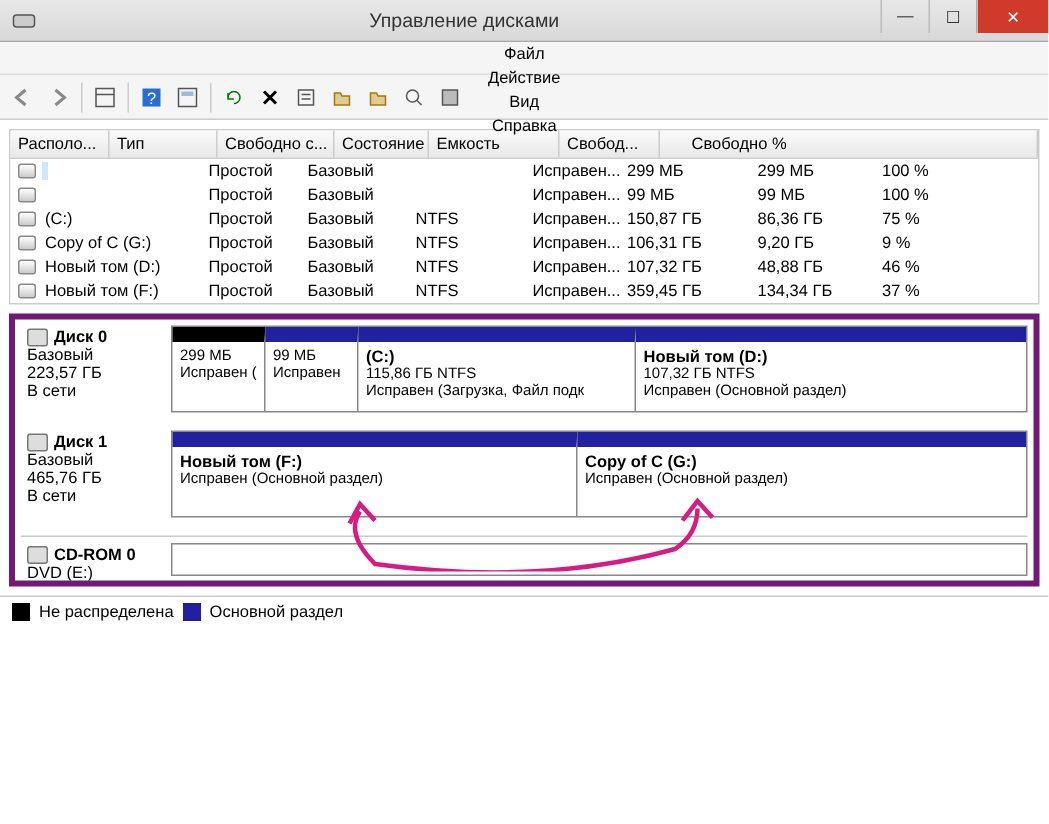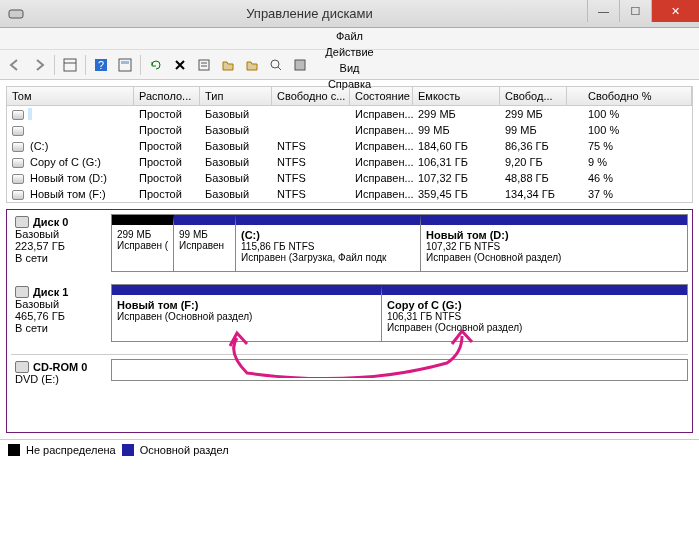--- a/index.html
+++ b/index.html
@@ -30,21 +30,21 @@
 
 .col-vol { width: 127px; }
 .col-loc { width: 66px; }
 .col-typ { width: 72px; }
 .col-fs  { width: 78px; }
 .col-st  { width: 63px; }
 .col-cap { width: 87px; }
 .col-fr  { width: 67px; }
 .col-fp  { width: 105px; flex: 1; margin-left: 16px; }
 
-.disk-panel { margin: 2px 6px 6px 6px; border: 1px solid #701a75; padding: 4px; height: 224px; overflow: hidden; }
+.disk-panel { margin: 2px 6px 6px 6px; border: 4px solid #701a75; padding: 4px; height: 182px; overflow: hidden; }
 .disk-row { display: flex; margin-bottom: 12px; }
 .disk-label { width: 100px; padding: 2px 4px; }
 .disk-label .dn { font-weight: bold; display: flex; align-items: center; }
 .hdd-ico { width: 14px; height: 12px; border: 1px solid #777; border-radius: 2px; background: #ddd; display: inline-block; margin-right: 4px; }
 .disk-layout { flex: 1; display: flex; border: 1px solid #888; height: 58px; }
 .part { border-right: 1px solid #888; padding: 4px 5px; border-top: 10px solid #2020a0; overflow: hidden; }
 .part:last-child { border-right: none; }
 .part-hatch { background: repeating-linear-gradient(45deg,#ccc,#ccc 2px,#fff 2px,#fff 4px); }
 .part.hatched { border-top-color: #000; }
 .part .pt { font-weight: bold; white-space: nowrap; }
@@ -154,21 +154,20 @@
     </div>
   <div class="tb-btn">
       <svg width="14" height="14">
         <rect x="2" y="2" width="10" height="10" fill="#bbb" stroke="#555"></rect>
       </svg>
     </div>
 </div>
 
 <div class="grid">
   <div class="grid-head">
-    <div class="gh col-vol">Том</div>
     <div class="gh col-loc">Располо...</div>
     <div class="gh col-typ">Тип</div>
     <div class="gh col-fs">Свободно с...</div>
     <div class="gh col-st">Состояние</div>
     <div class="gh col-cap">Емкость</div>
     <div class="gh col-fr">Свобод...</div>
     <div class="gh col-fp">Свободно %</div>
   </div>
   <div class="grid-body" id="grid-body">
       <div class="gr">
@@ -190,21 +189,21 @@
         <div class="gc col-cap">99 МБ</div>
         <div class="gc col-fr">99 МБ</div>
         <div class="gc col-fp">100 %</div>
       </div>
       <div class="gr">
         <div class="gc col-vol"><span class="disk-ico"></span><span class=" " style="padding:0 2px">(C:)</span></div>
         <div class="gc col-loc">Простой</div>
         <div class="gc col-typ">Базовый</div>
         <div class="gc col-fs">NTFS</div>
         <div class="gc col-st">Исправен...</div>
-        <div class="gc col-cap">184,60 ГБ</div>
+        <div class="gc col-cap">150,87 ГБ</div>
         <div class="gc col-fr">86,36 ГБ</div>
         <div class="gc col-fp">75 %</div>
       </div>
       <div class="gr">
         <div class="gc col-vol"><span class="disk-ico"></span><span class=" underline-pink" style="padding:0 2px">Copy of C (G:)</span></div>
         <div class="gc col-loc">Простой</div>
         <div class="gc col-typ">Базовый</div>
         <div class="gc col-fs">NTFS</div>
         <div class="gc col-st">Исправен...</div>
         <div class="gc col-cap">106,31 ГБ</div>
@@ -279,21 +278,20 @@
       <div>465,76 ГБ</div>
       <div>В сети</div>
     </div>
     <div class="disk-layout">
       <div class="part" style="width:270px">
         <div class="pt">Новый том  (F:)</div>
         <div class="pi">Исправен (Основной раздел)</div>
       </div>
       <div class="part" style="flex:1">
         <div class="pt">Copy of C  (G:)</div>
-        <div class="ps">106,31 ГБ NTFS</div>
         <div class="pi">Исправен (Основной раздел)</div>
       </div>
     </div>
   </div>
 
   <div class="cdrom-row">
     <div class="disk-label">
       <div class="dn">
           <span class="hdd-ico"></span>
           <span>CD-ROM 0</span>

